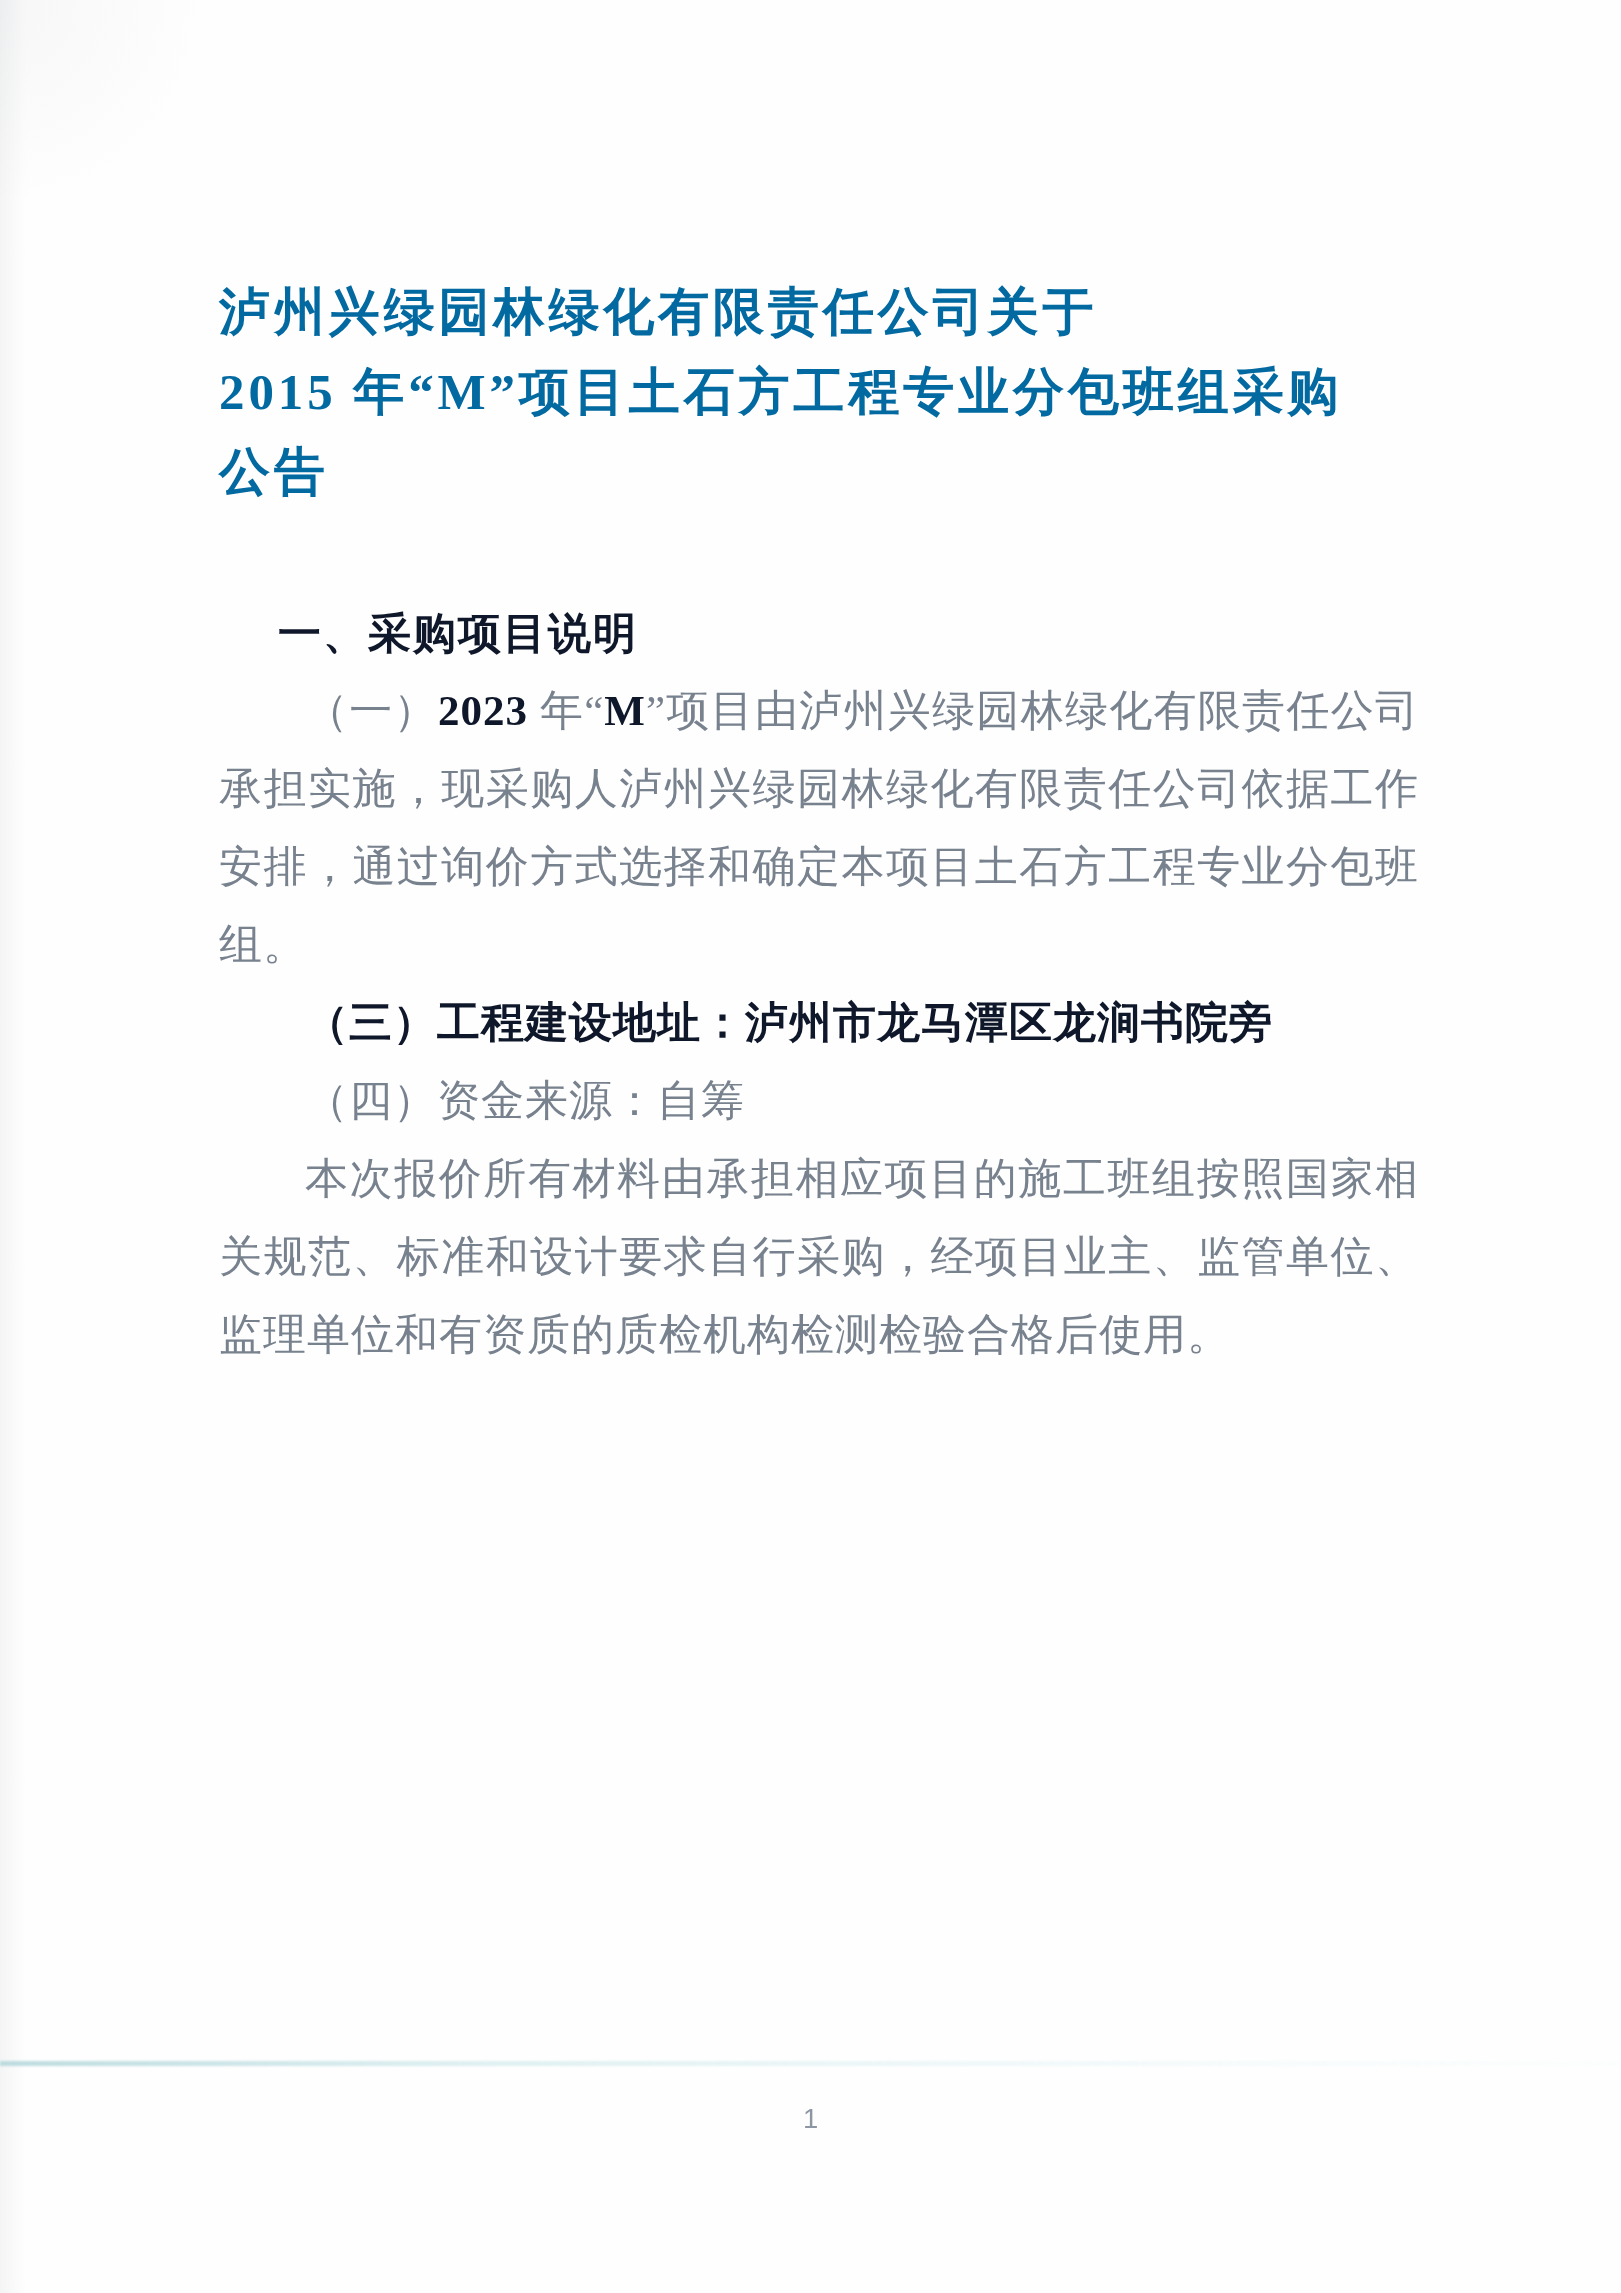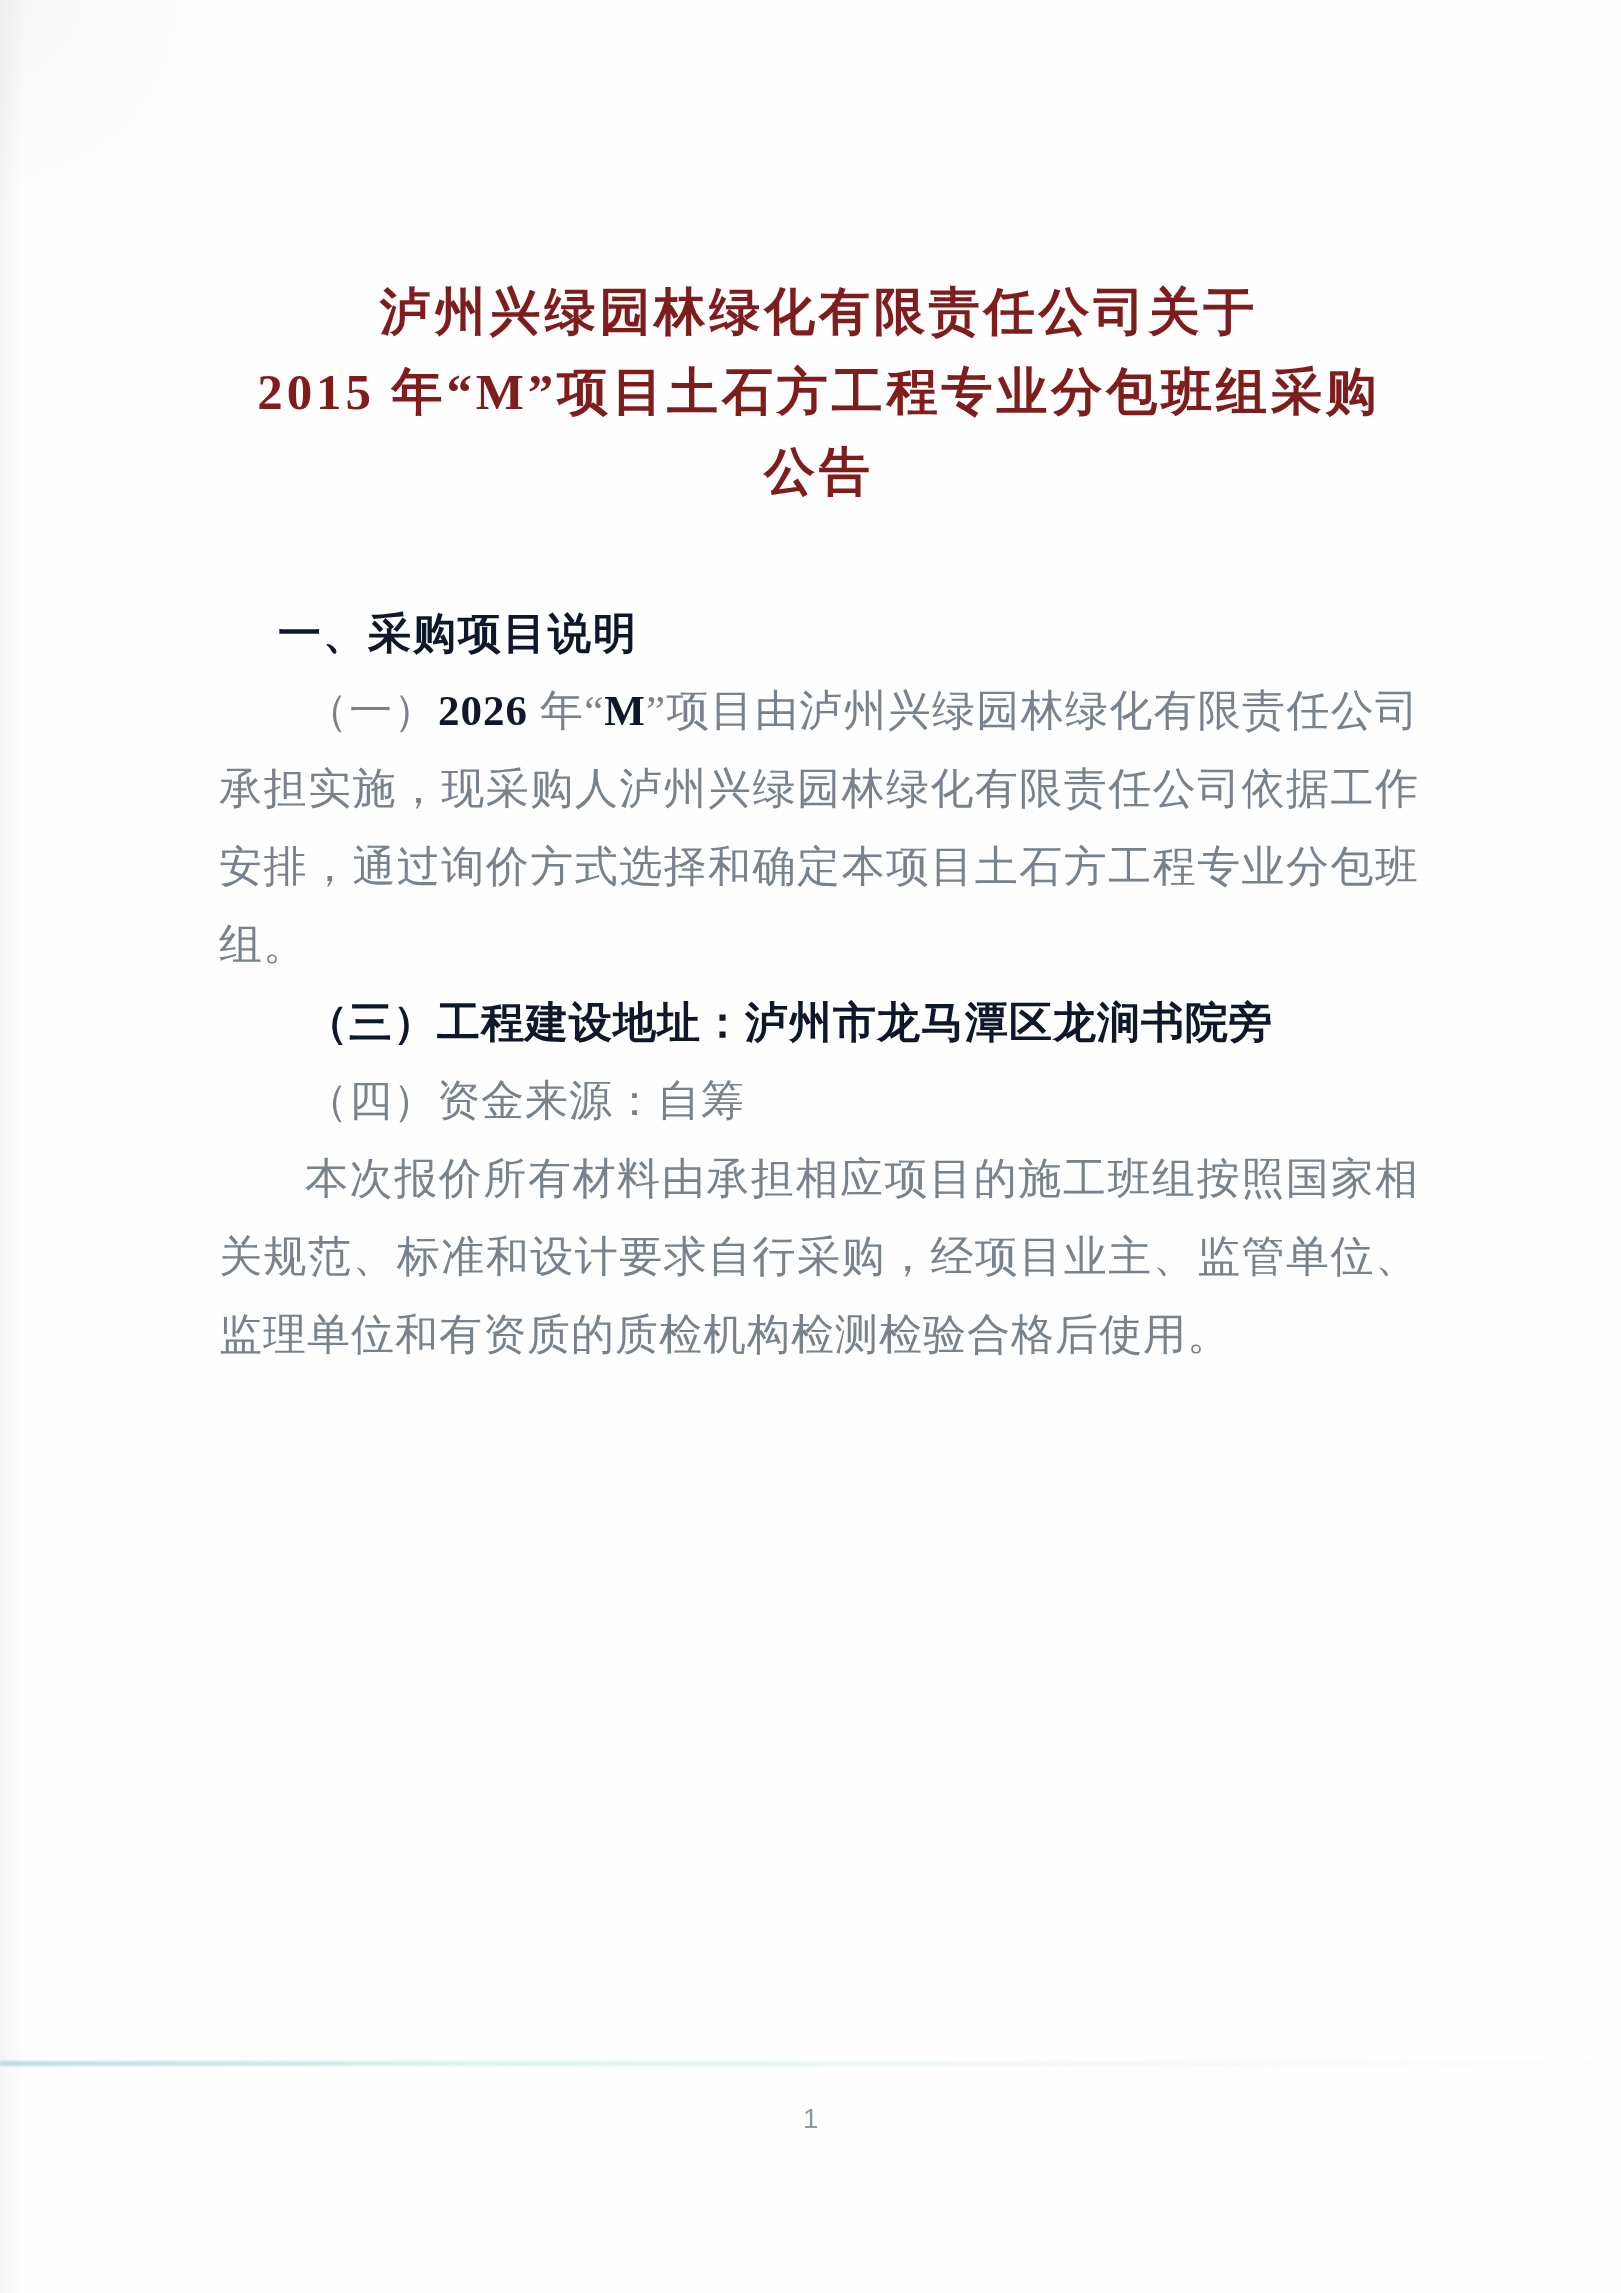--- a/index.html
+++ b/index.html
@@ -49,26 +49,26 @@
   .content {
     position: absolute;
     left: 219px;
     top: 272px;
     width: 1200px;
     color: #78828e;
   }
   .doc-title {
     margin: 0;
     padding: 0;
-    text-align: center;
+    text-align: left;
     font-size: 51px;
     line-height: 80px;
     font-weight: bold;
     letter-spacing: 3.9px;
-    color: #7f1d1d;
+    color: #0369a1;
     font-family: "Liberation Serif", "DejaVu Serif", serif;
   }
   .doc-title .tline {
     display: block;
   }
   .heading {
     margin: 82px 0 0 0;
     text-indent: 59px;
     font-size: 43px;
     line-height: 78px;
@@ -112,21 +112,21 @@
       <span class="tline">泸州兴绿园林绿化有限责任公司关于</span>
       <span class="tline">2015 年“M”项目土石方工程专业分包班组采购</span>
       <span class="tline">公告</span>
     </h1>
 
     <p class="heading">
       <span class="seg b">一、采购项目说明</span>
     </p>
 
     <p class="para">
-      <span class="seg">（一）</span><span class="seg b">2026</span><span class="seg"> 年“</span><span class="seg b">M</span><span class="seg">”项目由泸州兴绿园林绿化有限责任公司承担实施，现采购人泸州兴绿园林绿化有限责任公司依据工作安排，通过询价方式选择和确定本项目土石方工程专业分包班组。</span>
+      <span class="seg">（一）</span><span class="seg b">2023</span><span class="seg"> 年“</span><span class="seg b">M</span><span class="seg">”项目由泸州兴绿园林绿化有限责任公司承担实施，现采购人泸州兴绿园林绿化有限责任公司依据工作安排，通过询价方式选择和确定本项目土石方工程专业分包班组。</span>
     </p>
 
 
     <p class="para">
       <span class="seg b">（三）工程建设地址：泸州市龙马潭区龙涧书院旁</span>
     </p>
 
     <p class="para">
       <span class="seg">（四）资金来源：自筹</span>
     </p>

